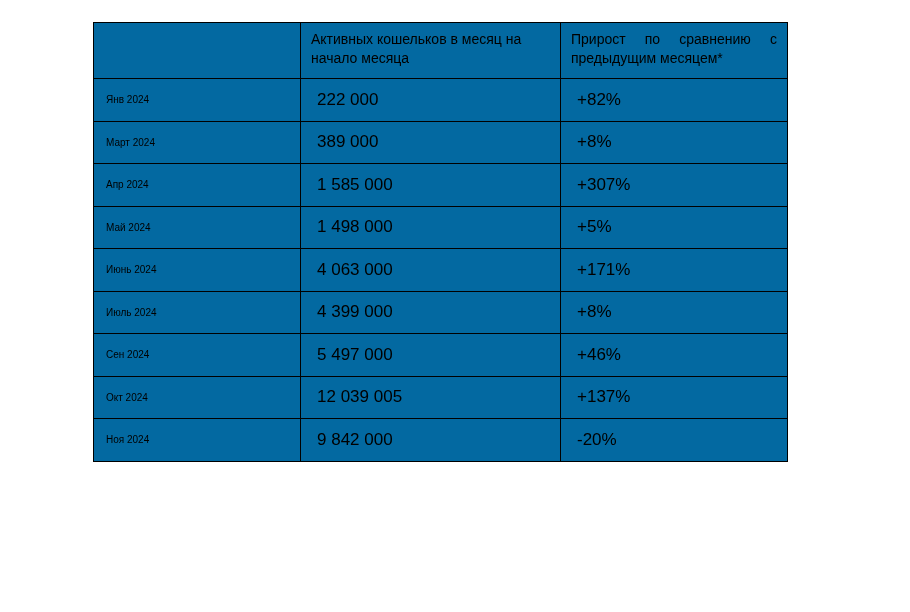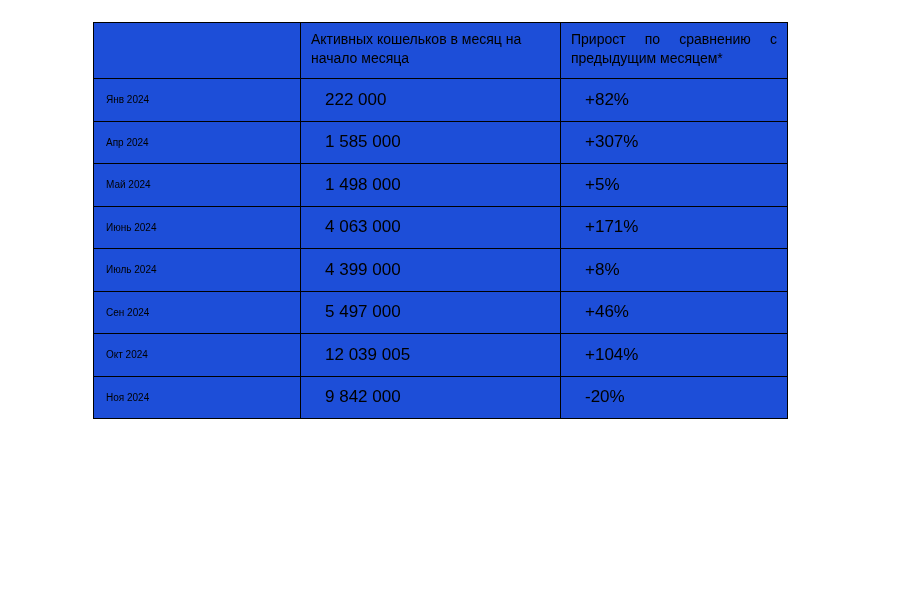--- a/index.html
+++ b/index.html
@@ -15,21 +15,21 @@
     position: absolute;
     left: 93px;
     top: 22px;
     width: 694px;
     border-collapse: collapse;
     table-layout: fixed;
   }
   .data-table th,
   .data-table td {
     border: 1px solid #000000;
-    background: #1d4ed8;
+    background: #0369a1;
   }
   .data-table th {
     font-weight: normal;
     font-size: 14px;
     line-height: 19px;
     text-align: left;
     vertical-align: top;
     padding: 7px 10px 7px 10px;
     height: 56px;
   }
@@ -40,21 +40,21 @@
     height: 42.5px;
     vertical-align: middle;
   }
   td.c-month {
     font-size: 10px;
     padding-left: 12px;
   }
   td.c-wallets,
   td.c-growth {
     font-size: 17px;
-    padding-left: 24px;
+    padding-left: 16px;
   }
 </style>
 </head>
 <body>
 
 <table class="data-table">
   <colgroup>
     <col style="width:207px">
     <col style="width:260px">
     <col style="width:227px">
@@ -64,20 +64,25 @@
       <th class="h-month"></th>
       <th class="h-wallets">Активных кошельков в месяц на начало месяца</th>
       <th class="h-growth">Прирост по сравнению с предыдущим месяцем*</th>
     </tr>
   </thead>
   <tbody>
     <tr>
       <td class="c-month">Янв 2024</td>
       <td class="c-wallets">222 000</td>
       <td class="c-growth">+82%</td>
+    </tr>
+    <tr>
+      <td class="c-month">Март 2024</td>
+      <td class="c-wallets">389 000</td>
+      <td class="c-growth">+8%</td>
     </tr>
     <tr>
       <td class="c-month">Апр 2024</td>
       <td class="c-wallets">1 585 000</td>
       <td class="c-growth">+307%</td>
     </tr>
     <tr>
       <td class="c-month">Май 2024</td>
       <td class="c-wallets">1 498 000</td>
       <td class="c-growth">+5%</td>
@@ -93,21 +98,21 @@
       <td class="c-growth">+8%</td>
     </tr>
     <tr>
       <td class="c-month">Сен 2024</td>
       <td class="c-wallets">5 497 000</td>
       <td class="c-growth">+46%</td>
     </tr>
     <tr>
       <td class="c-month">Окт 2024</td>
       <td class="c-wallets">12 039 005</td>
-      <td class="c-growth">+104%</td>
+      <td class="c-growth">+137%</td>
     </tr>
     <tr>
       <td class="c-month">Ноя 2024</td>
       <td class="c-wallets">9 842 000</td>
       <td class="c-growth">-20%</td>
     </tr>
   </tbody>
 </table>
 
 </body></html>

